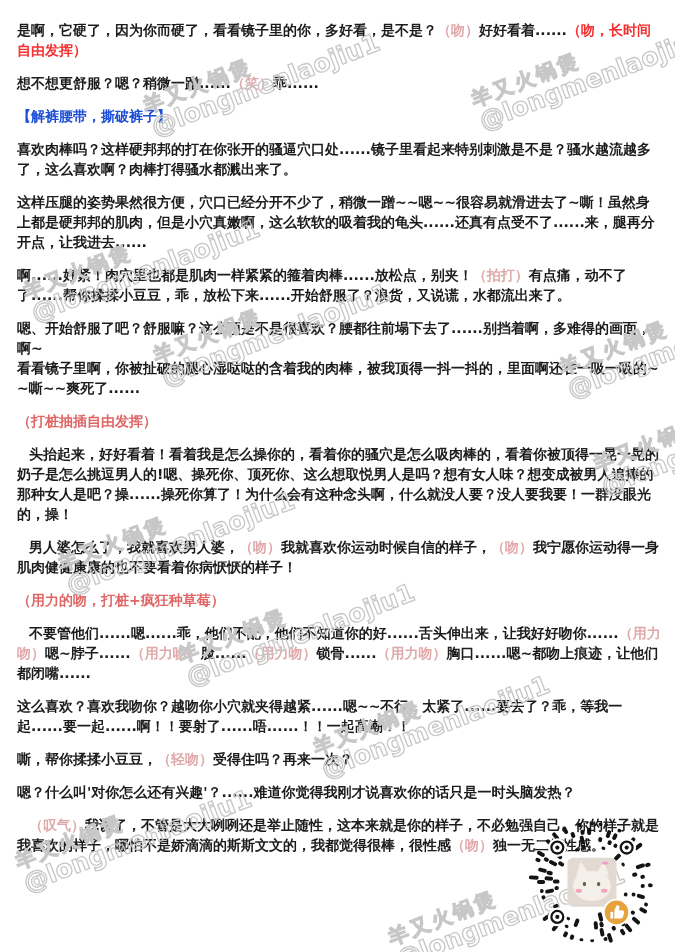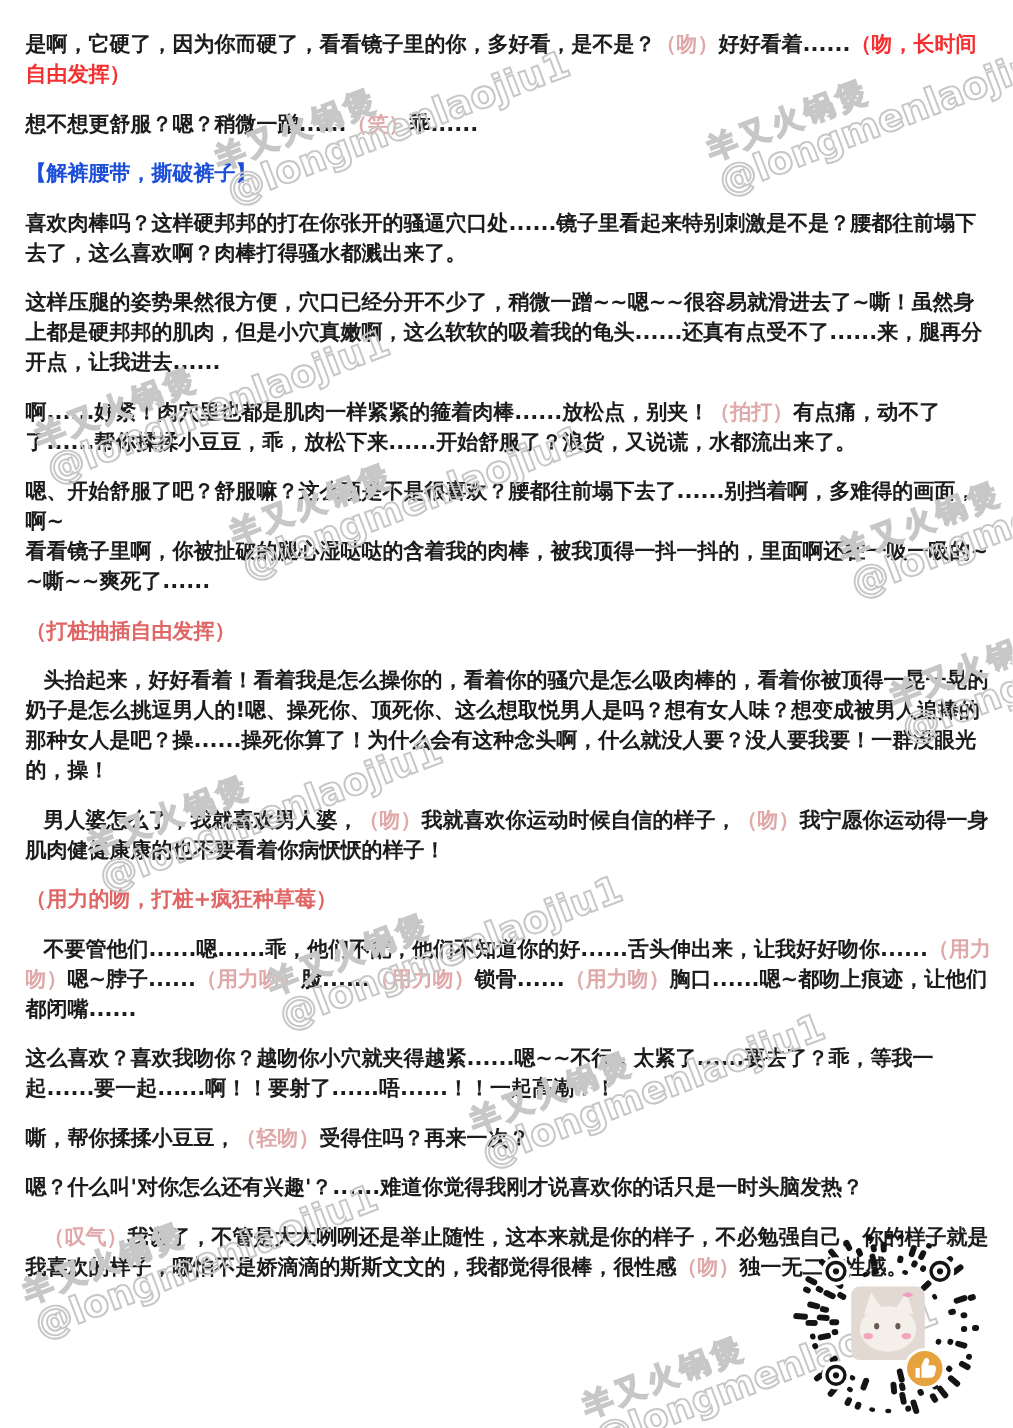--- a/index.html
+++ b/index.html
@@ -91,21 +91,21 @@
     <div class="wm" style="left: 385px; top: 928px;">
       <div class="wm-name">羊又火锅煲</div>
       <div class="wm-handle">@longmenlaojiu1</div>
     </div>
   </div>
 
 <div class="doc" id="doc">
     <p class="para"><span class="seg-n">是啊，它硬了，因为你而硬了，看看镜子里的你，多好看，是不是？</span><span class="seg-lp">（吻）</span><span class="seg-n">好好看着......</span><span class="seg-r">（吻，长时间自由发挥）</span></p>
     <p class="para"><span class="seg-n">想不想更舒服？嗯？稍微一蹭......</span><span class="seg-lp">（笑）</span><span class="seg-n">乖......</span></p>
     <p class="para hd"><span class="seg-h">【解裤腰带，撕破裤子】</span></p>
-    <p class="para"><span class="seg-n">喜欢肉棒吗？这样硬邦邦的打在你张开的骚逼穴口处......镜子里看起来特别刺激是不是？腰都往前塌下去了，这么喜欢啊？肉棒打得骚水都溅出来了。</span></p>
+    <p class="para"><span class="seg-n">喜欢肉棒吗？这样硬邦邦的打在你张开的骚逼穴口处......镜子里看起来特别刺激是不是？骚水越流越多了，这么喜欢啊？肉棒打得骚水都溅出来了。</span></p>
     <p class="para"><span class="seg-n">这样压腿的姿势果然很方便，穴口已经分开不少了，稍微一蹭~~嗯~~很容易就滑进去了~嘶！虽然身上都是硬邦邦的肌肉，但是小穴真嫩啊，这么软软的吸着我的龟头......还真有点受不了......来，腿再分开点，让我进去......</span></p>
     <p class="para"><span class="seg-n">啊......好紧！肉穴里也都是肌肉一样紧紧的箍着肉棒......放松点，别夹！</span><span class="seg-lp">（拍打）</span><span class="seg-n">有点痛，动不了了......帮你揉揉小豆豆，乖，放松下来......开始舒服了？浪货，又说谎，水都流出来了。</span></p>
     <p class="para"><span class="seg-n">嗯、开始舒服了吧？舒服嘛？这么顶是不是很喜欢？腰都往前塌下去了......别挡着啊，多难得的画面，啊~
 看看镜子里啊，你被扯破的腿心湿哒哒的含着我的肉棒，被我顶得一抖一抖的，里面啊还在一吸一吸的~~嘶~~爽死了......</span></p>
     <p class="para"><span class="seg-sr">（打桩抽插自由发挥）</span></p>
     <p class="para ind"><span class="seg-n">头抬起来，好好看着！看着我是怎么操你的，看着你的骚穴是怎么吸肉棒的，看着你被顶得一晃一晃的奶子是怎么挑逗男人的!嗯、操死你、顶死你、这么想取悦男人是吗？想有女人味？想变成被男人追捧的那种女人是吧？操......操死你算了！为什么会有这种念头啊，什么就没人要？没人要我要！一群没眼光的，操！</span></p>
     <p class="para ind"><span class="seg-n">男人婆怎么了，我就喜欢男人婆，</span><span class="seg-lp">（吻）</span><span class="seg-n">我就喜欢你运动时候自信的样子，</span><span class="seg-lp">（吻）</span><span class="seg-n">我宁愿你运动得一身肌肉健健康康的也不要看着你病恹恹的样子！</span></p>
     <p class="para"><span class="seg-sr">（用力的吻，打桩+疯狂种草莓）</span></p>
     <p class="para ind"><span class="seg-n">不要管他们......嗯......乖，他们不配，他们不知道你的好......舌头伸出来，让我好好吻你......</span><span class="seg-lp">（用力吻）</span><span class="seg-n">嗯~脖子......</span><span class="seg-lp">（用力吻）</span><span class="seg-n">脸......</span><span class="seg-lp">（用力吻）</span><span class="seg-n">锁骨......</span><span class="seg-lp">（用力吻）</span><span class="seg-n">胸口......嗯~都吻上痕迹，让他们都闭嘴......</span></p>
     <p class="para"><span class="seg-n">这么喜欢？喜欢我吻你？越吻你小穴就夹得越紧......嗯~~不行，太紧了......要去了？乖，等我一起......要一起......啊！！要射了......唔......！！一起高潮！！</span></p>

